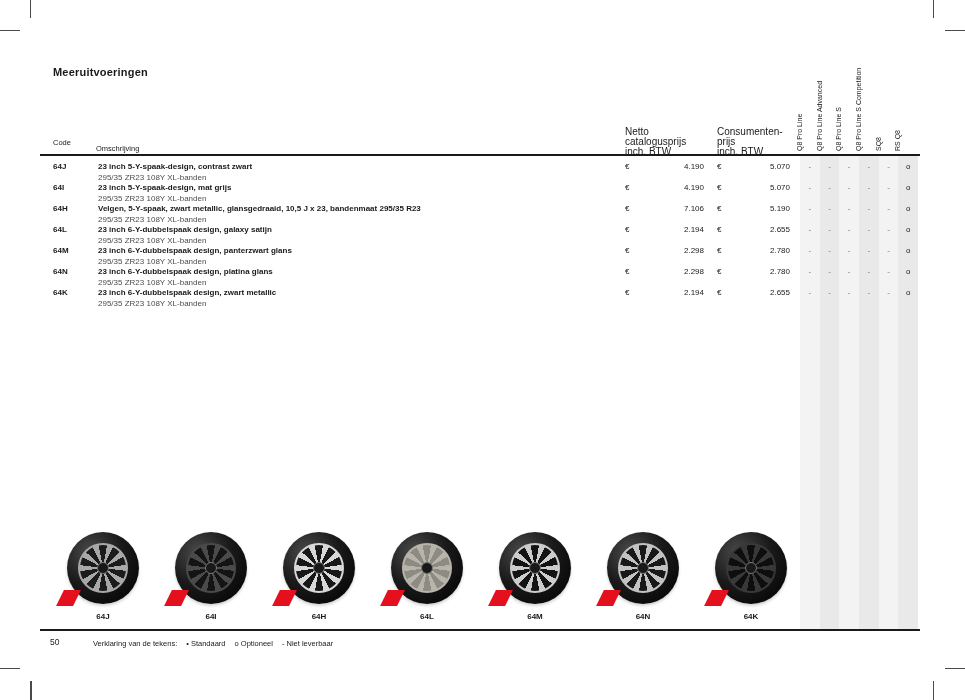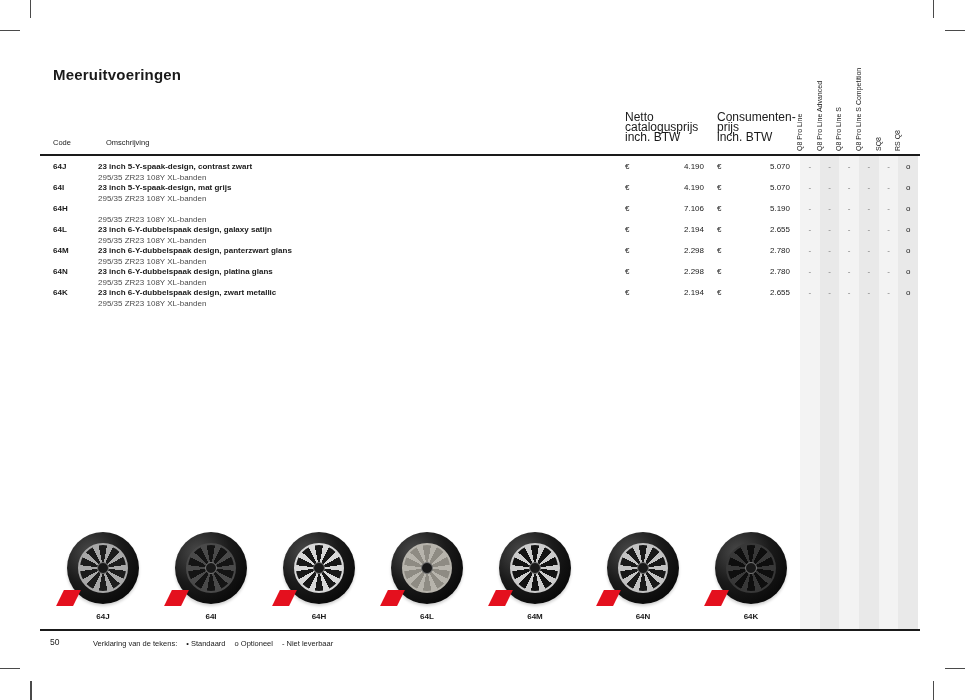--- a/index.html
+++ b/index.html
@@ -3,26 +3,26 @@
 <meta charset="utf-8">
 <style>
   html,body{margin:0;padding:0;background:#fff;}
   #canvas{
     position:relative;width:965px;height:700px;background:#ffffff;overflow:hidden;
     font-family:"Liberation Sans",sans-serif;color:#1a1a1a;
   }
   
   .cm{position:absolute;background:#4a4a4a;}
   
-  .page-title{position:absolute;left:53px;top:66px;font-size:15px;font-weight:bold;letter-spacing:.2px;}
+  .page-title{position:absolute;left:53px;top:66px;font-size:11px;font-weight:bold;letter-spacing:.2px;}
   
   .th{position:absolute;font-size:7.5px;top:138px;}
   .th-code{left:53px;}
-  .th-desc{left:106px;}
-  .price-head{position:absolute;top:112px;font-size:12px;line-height:10px;}
+  .th-desc{left:96px;margin-top:6px;}
+  .price-head{position:absolute;top:127px;font-size:10px;line-height:10px;}
   .price-head span{display:block;}
   .ph1{left:625px;}
   .ph2{left:717px;}
   .vlabel{position:absolute;height:10px;line-height:10px;font-size:7px;white-space:nowrap;
     transform-origin:0 100%;transform:rotate(-90deg);}
   .rule{position:absolute;left:40px;width:880px;height:1.5px;background:#1a1a1a;}
   .rule-top{top:154px;}
   .rule-bottom{top:629px;}
   .stripe{position:absolute;}
   
@@ -128,20 +128,21 @@
         <div class="c-val2">5.070</div>
         <div class="c-mark muted" style="left: 800px; width: 19.67px;">-</div>
         <div class="c-mark muted" style="left: 819.67px; width: 19.67px;">-</div>
         <div class="c-mark muted" style="left: 839.34px; width: 19.67px;">-</div>
         <div class="c-mark muted" style="left: 859.01px; width: 19.67px;">-</div>
         <div class="c-mark muted" style="left: 878.68px; width: 19.67px;">-</div>
         <div class="c-mark" style="left: 898.35px; width: 19.67px;">o</div>
       </div>
       <div class="trow" style="top: 204px;">
         <div class="c-code">64H</div>
+        <div class="c-desc">Velgen, 5-Y-spaak, zwart metallic, glansgedraaid, 10,5 J x 23, bandenmaat 295/35 R23</div>
         <div class="c-sub">295/35 ZR23 108Y XL-banden</div>
         <div class="c-eur1">€</div>
         <div class="c-val1">7.106</div>
         <div class="c-eur2">€</div>
         <div class="c-val2">5.190</div>
         <div class="c-mark muted" style="left: 800px; width: 19.67px;">-</div>
         <div class="c-mark muted" style="left: 819.67px; width: 19.67px;">-</div>
         <div class="c-mark muted" style="left: 839.34px; width: 19.67px;">-</div>
         <div class="c-mark muted" style="left: 859.01px; width: 19.67px;">-</div>
         <div class="c-mark muted" style="left: 878.68px; width: 19.67px;">-</div>

